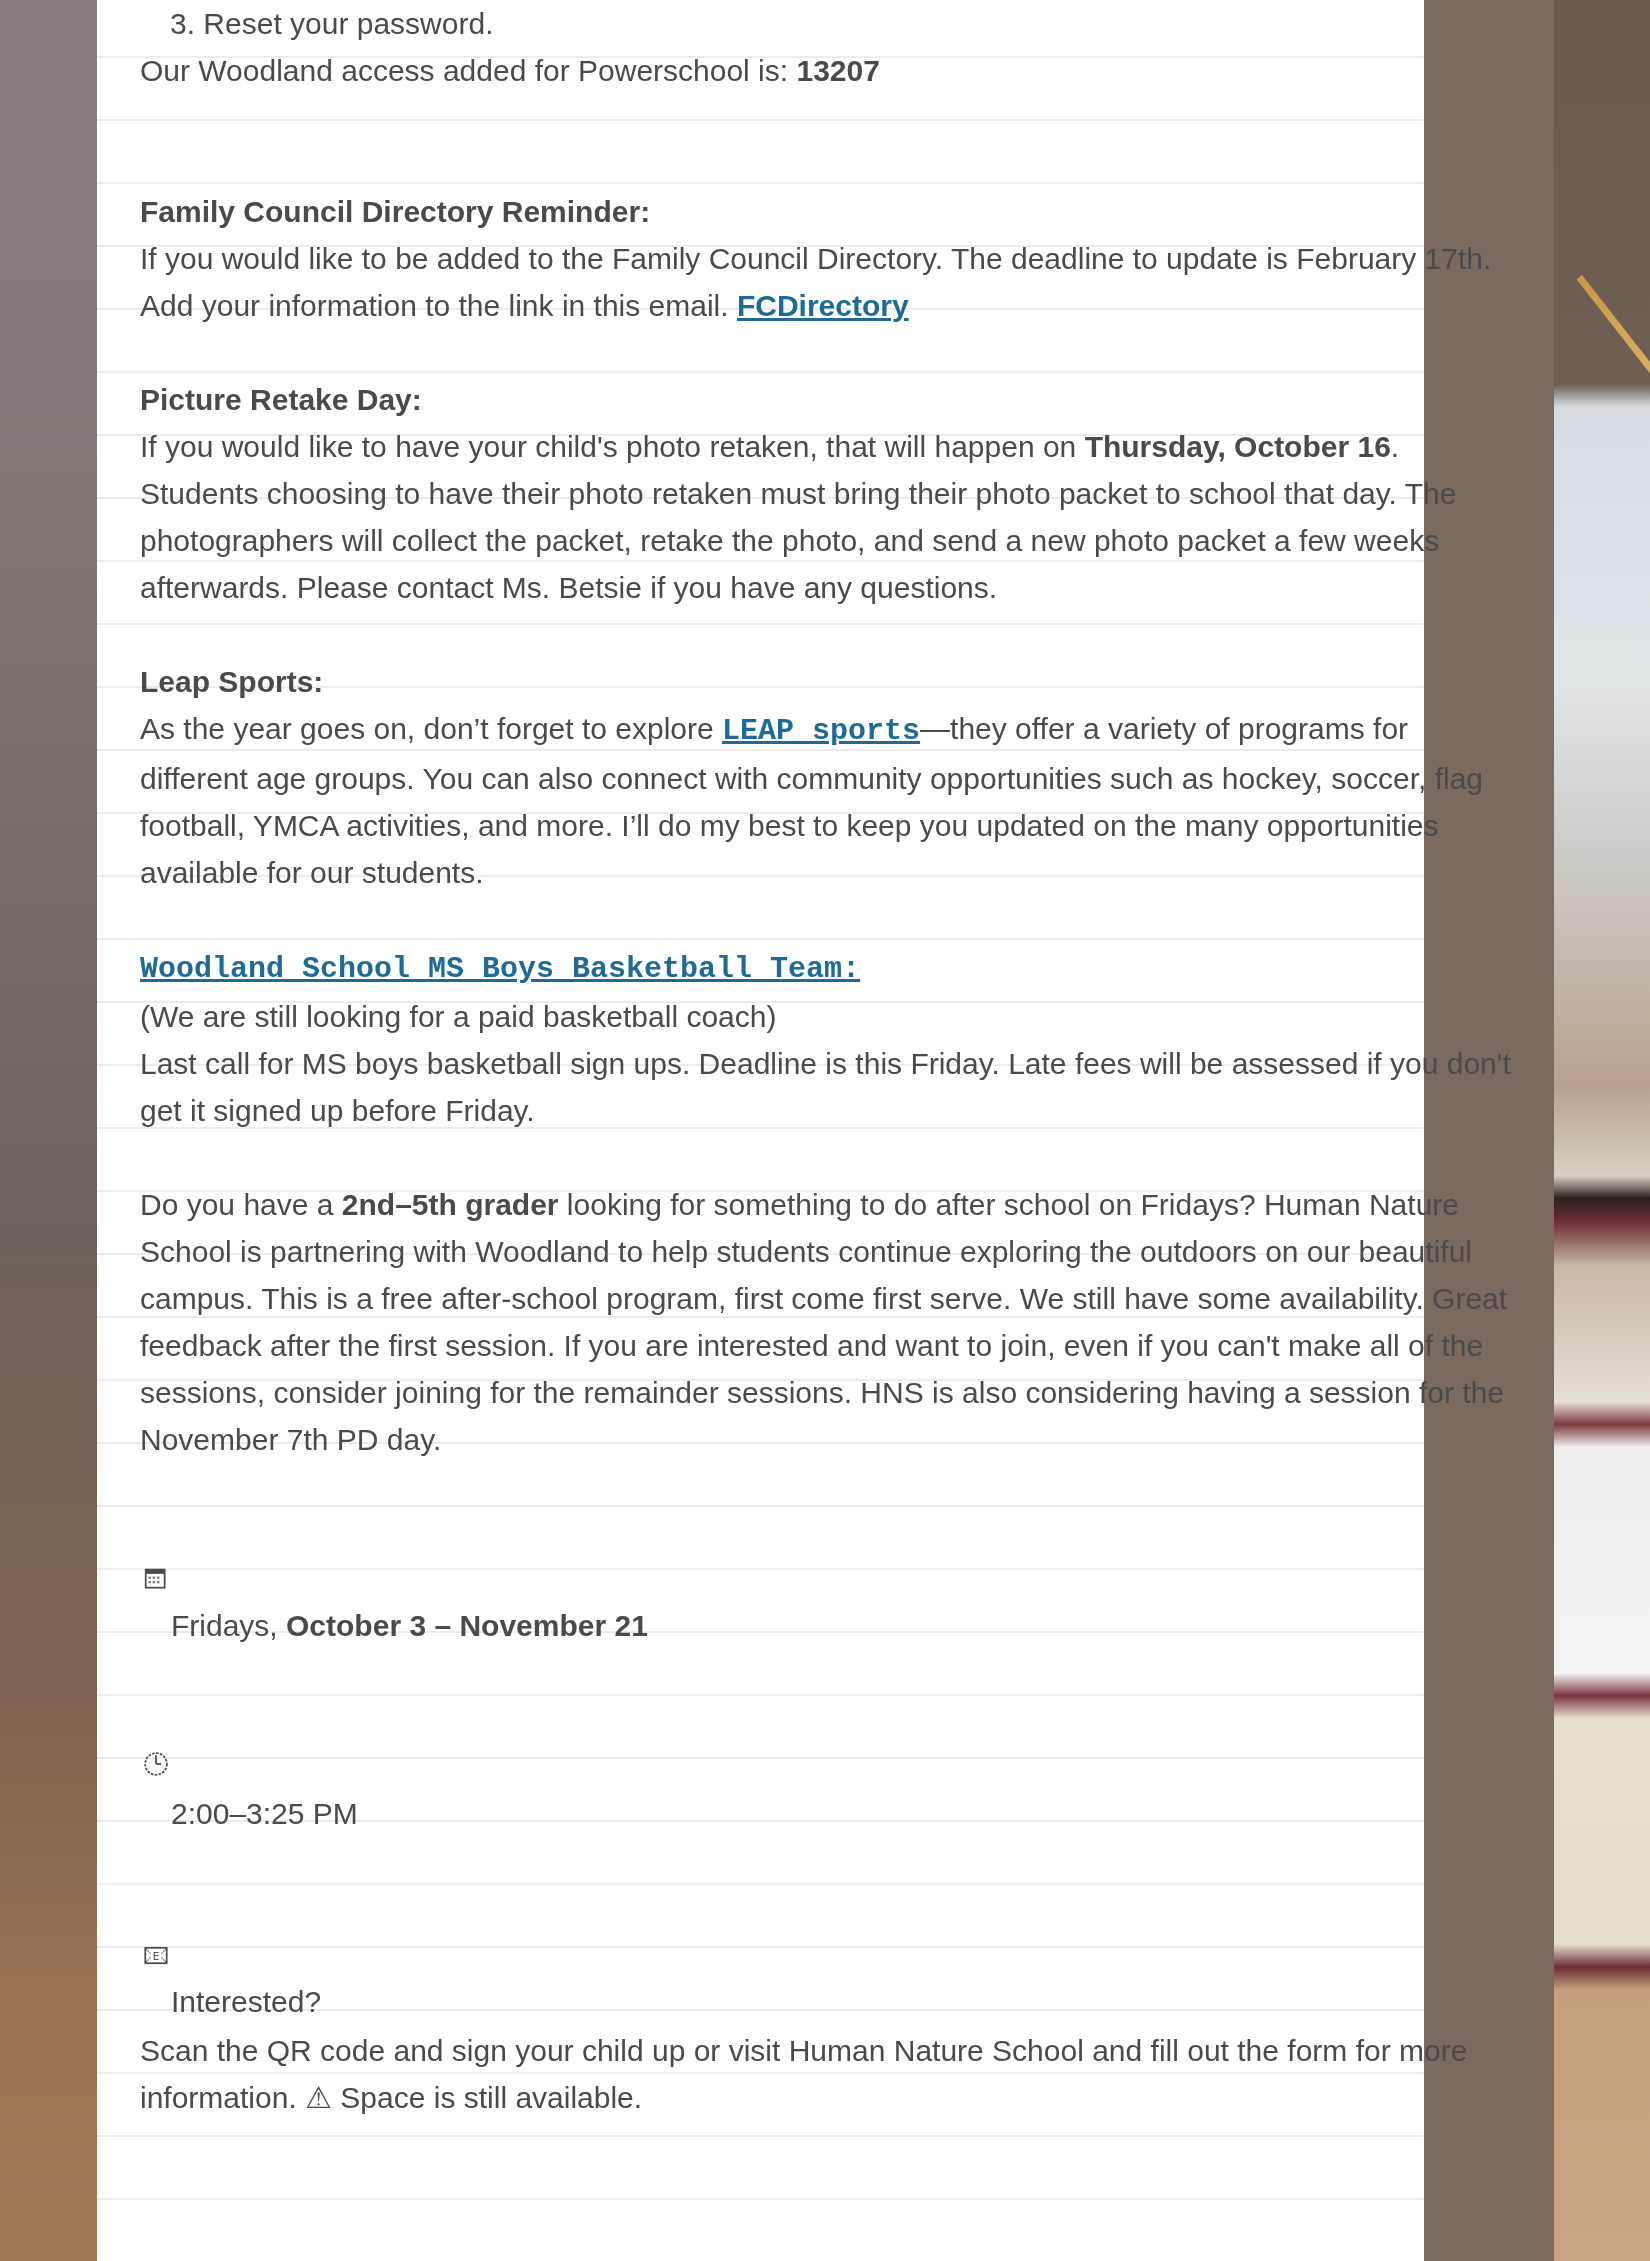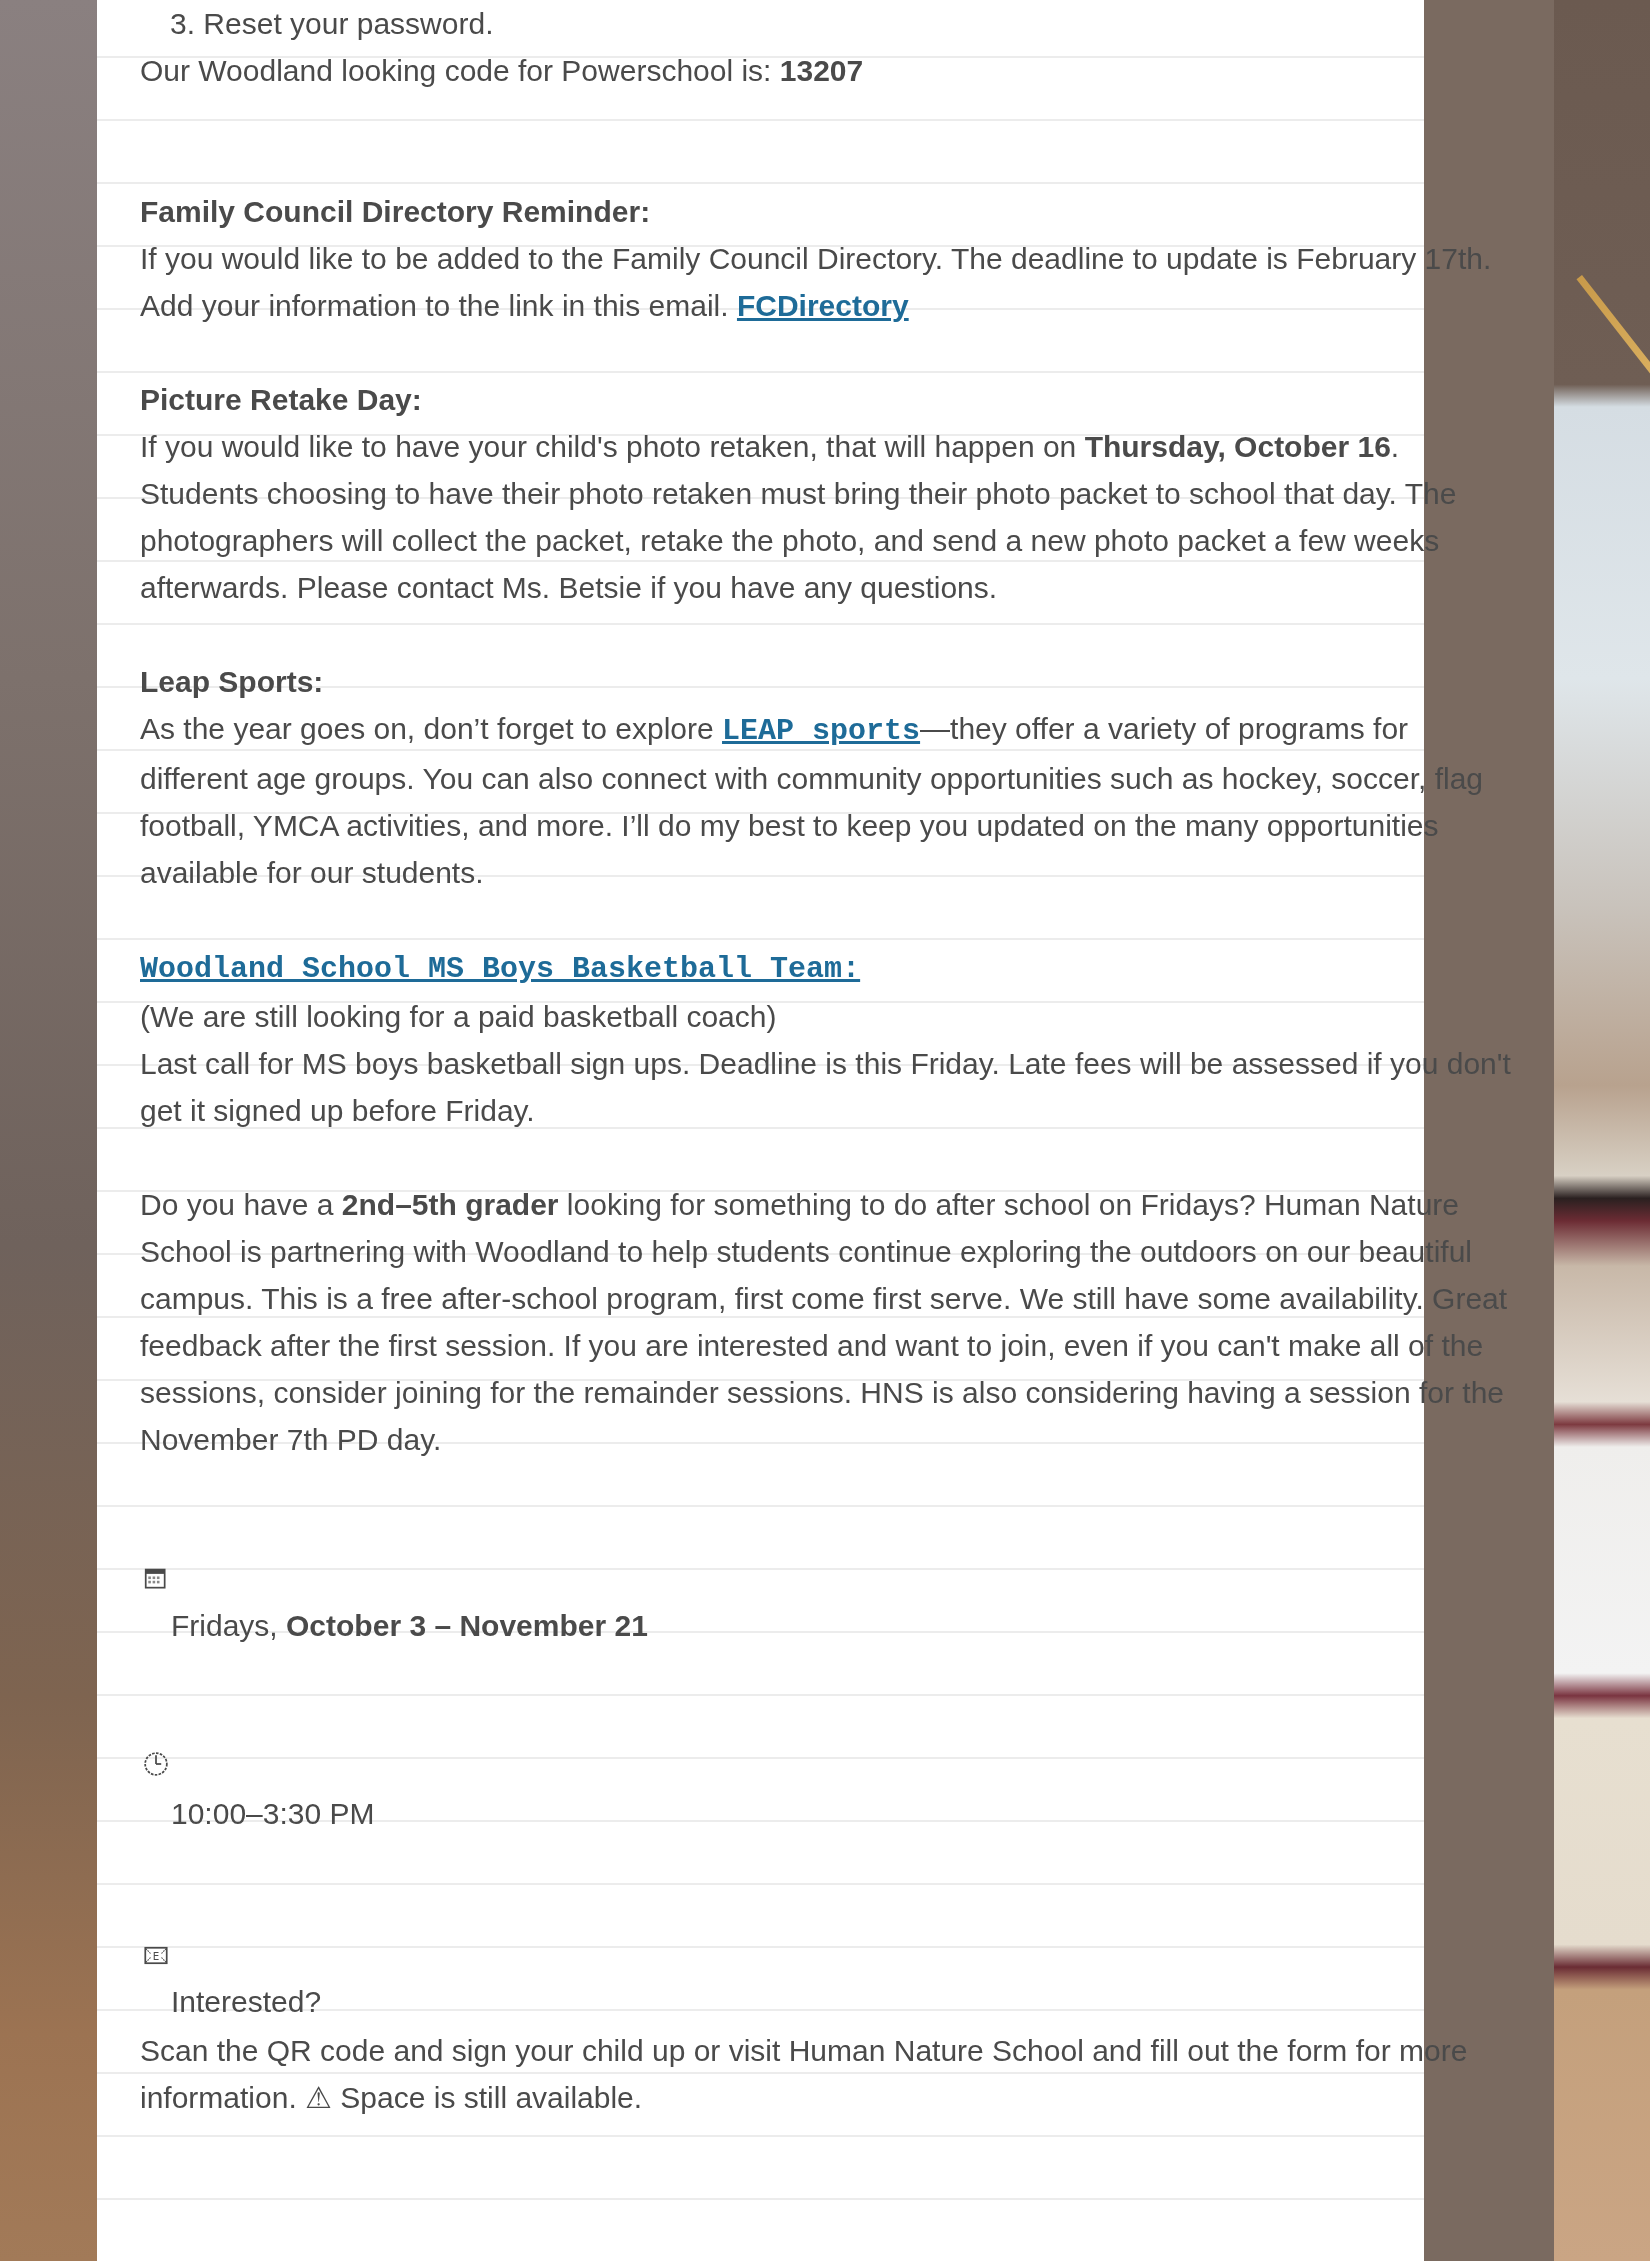--- a/index.html
+++ b/index.html
@@ -54,21 +54,21 @@
 
 <div class="bg-left"></div>
 <div class="bg-right"></div>
 <div class="book-edge"></div>
 
 <div class="card">
   <div class="content">
 
     <section>
       <p class="line indent">3. Reset your password.</p>
-      <p class="line"><span>Our Woodland looking code for Powerschool is: </span><span class="bold">13207</span></p>
+      <p class="line"><span>Our Woodland access added for Powerschool is: </span><span class="bold">13207</span></p>
     </section>
 
     <div class="blank"></div>
     <div class="blank"></div>
 
     <section>
       <p class="line bold">Family Council Directory Reminder:</p>
       <p class="line"><span>If you would like to be added to the Family Council Directory. The deadline to update is February 17th. Add your information to the link in this email. </span><a class="link">FCDirectory</a></p>
     </section>
 
@@ -111,21 +111,21 @@
                 <rect x="15" y="16" width="3" height="3"></rect>
               </g>
             </svg>
         </span><span>Fridays, </span><span class="bold">October 3 – November 21</span></p>
       <p class="line"><span class="icon">
           <svg width="26" height="26" viewBox="0 0 30 30">
               <circle cx="15" cy="15" r="12.5" fill="none" stroke="#4a4a4a" stroke-width="2" stroke-dasharray="3 1.5"></circle>
               <line x1="15" y1="15" x2="15" y2="5" stroke="#4a4a4a" stroke-width="2"></line>
               <line x1="15" y1="15" x2="21" y2="15" stroke="#4a4a4a" stroke-width="2"></line>
             </svg>
-        </span><span>10:00–3:30 PM</span></p>
+        </span><span>2:00–3:25 PM</span></p>
       <p class="line"><span class="icon">
           <svg width="24" height="19" viewBox="0 0 28 22" style="font-size:30px">
               <rect x="1.5" y="2" width="25" height="18" fill="none" stroke="#4a4a4a" stroke-width="2"></rect>
               <text x="14" y="16" text-anchor="middle" font-size="12" font-family="DejaVu Sans, sans-serif" fill="#4a4a4a">E</text>
               <path d="M2 3 L8 9 M26 3 L20 9 M2 19 L8 13 M26 19 L20 13" stroke="#4a4a4a" stroke-width="1.2" stroke-dasharray="2 1"></path>
             </svg>
         </span><span>Interested?</span></p>
       <p class="line"><span>Scan the QR code and sign your child up or visit Human Nature School and fill out the form for more information. </span><span>⚠</span><span> Space is still available.</span></p>
     </section>
 

